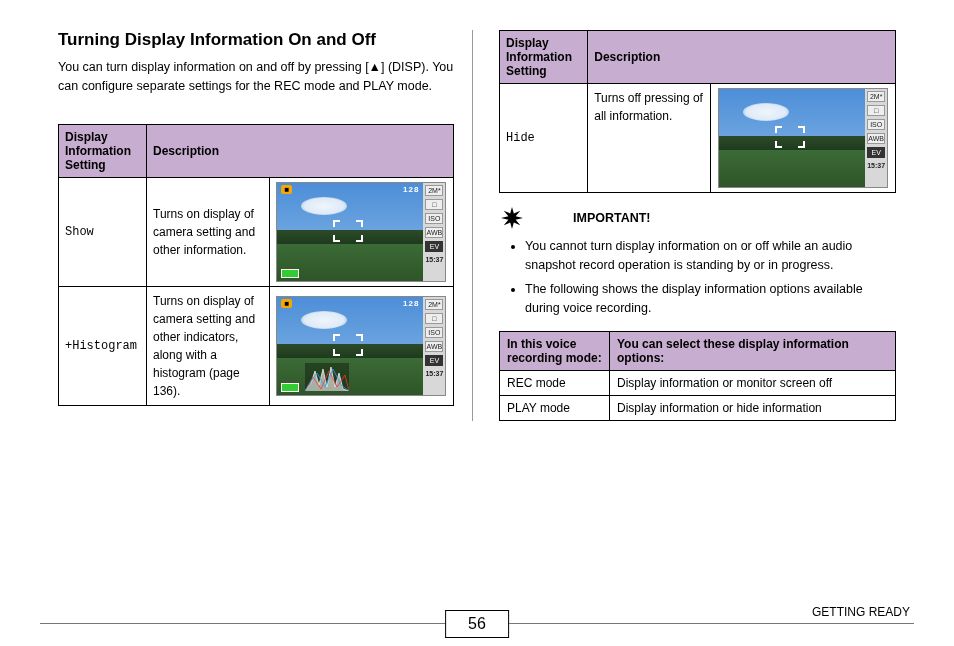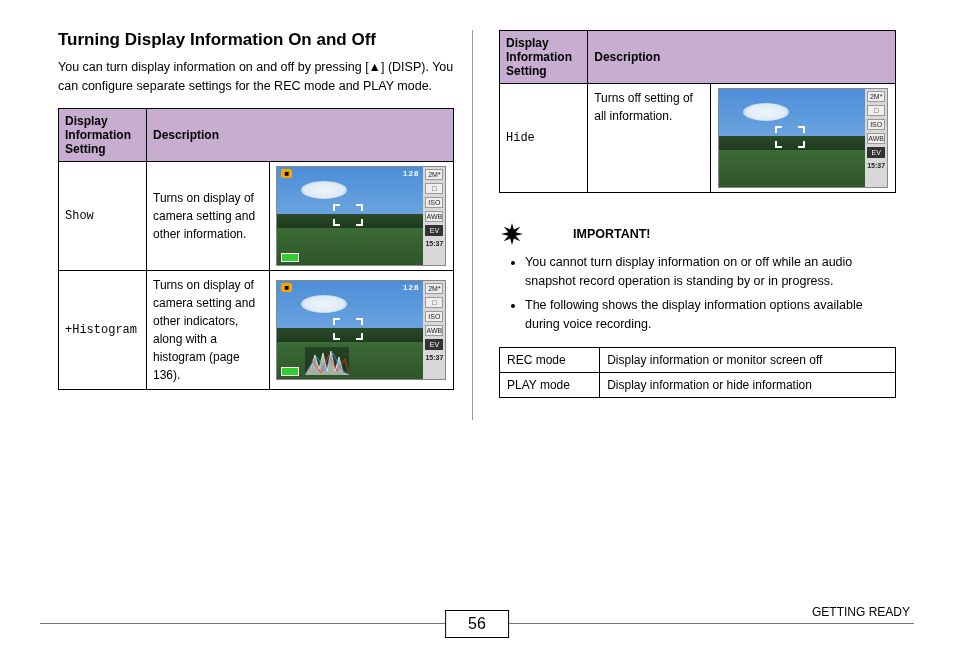--- a/index.html
+++ b/index.html
@@ -21,25 +21,25 @@
   .col {
     width: 50%;
     padding: 0 18px;
   }
   .col-left { border-right: 1px solid #999; }
   h2.title {
     font-size: 17px;
     font-weight: bold;
     margin-bottom: 8px;
   }
-  p.intro { line-height: 1.5; margin-bottom: 12px; }
+  p.intro { line-height: 1.5; margin-bottom: 28px; }
   table.disp {
     border-collapse: collapse;
     width: 100%;
-    margin-bottom: 30px;
+    margin-bottom: 14px;
   }
   table.disp th, table.disp td {
     border: 1px solid #000;
     padding: 5px 6px;
     font-size: 12px;
     vertical-align: middle;
     text-align: left;
   }
   table.disp th {
     background: #c7aed0;
@@ -240,21 +240,21 @@
 
   <div class="col col-right">
     <table class="disp">
       <tbody>
           <tr>
         <th>Display Information Setting</th>
         <th colspan="2">Description</th>
       </tr>
       <tr>
         <td class="name">Hide</td>
-        <td class="desc" style="vertical-align:top">Turns off setting of all information.</td>
+        <td class="desc" style="vertical-align:top">Turns off pressing of all information.</td>
         <td class="img-cell">
           <div class="cam-thumb">
             <div class="scene">
               <div class="focus">
                 <span class="corner tl"></span>
                     <span class="corner tr"></span>
                     <span class="corner bl"></span>
                     <span class="corner br"></span>
               </div>
             </div>
@@ -280,20 +280,24 @@
       </span>
       <span class="important-lbl">IMPORTANT!</span>
     </div>
     <ul class="imp">
       <li>You cannot turn display information on or off while an audio snapshot record operation is standing by or in progress.</li>
       <li>The following shows the display information options available during voice recording.</li>
     </ul>
 
     <table class="voice">
       <tbody>
+          <tr>
+        <th style="width:110px">In this voice recording mode:</th>
+        <th>You can select these display information options:</th>
+      </tr>
       <tr>
         <td>REC mode</td>
         <td>Display information or monitor screen off</td>
       </tr>
       <tr>
         <td>PLAY mode</td>
         <td>Display information or hide information</td>
       </tr>
     </tbody>
       </table>

